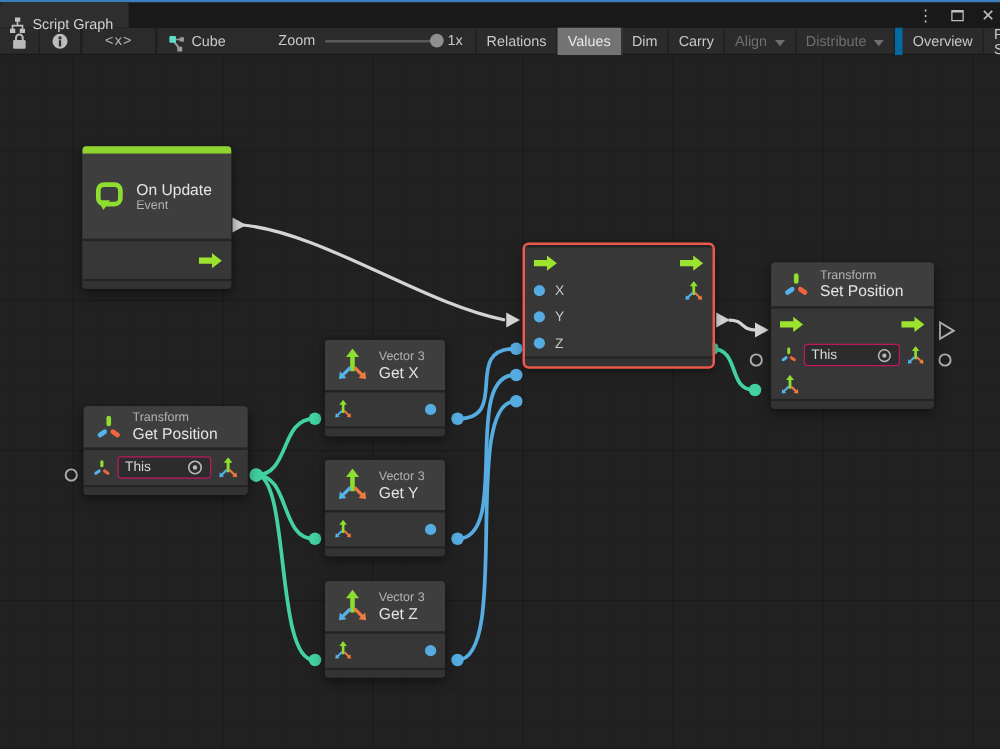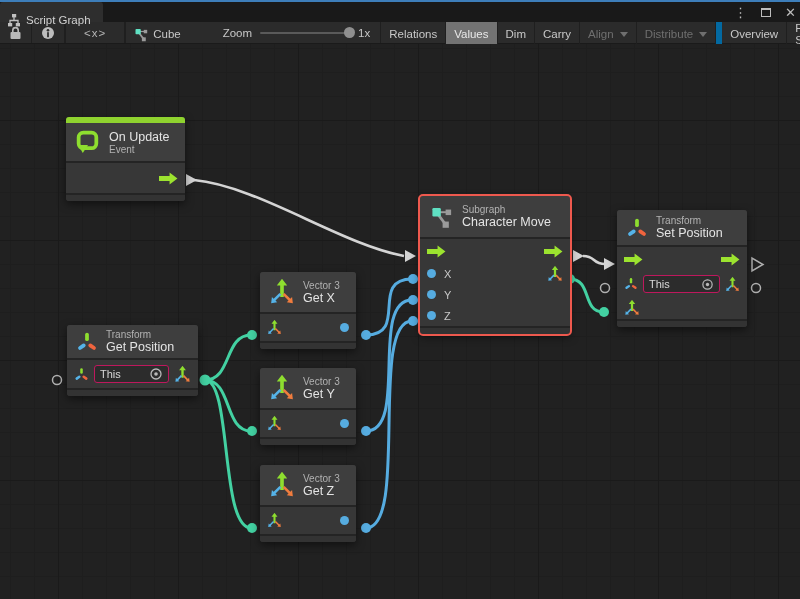--- a/index.html
+++ b/index.html
@@ -45,21 +45,21 @@
     background-size:120px 120px,120px 120px,24px 24px,24px 24px;
     background-position:58px 0,0 76px,10px 0,0 4px; }
 
   svg.wires { position:absolute; left:0; top:0; z-index:1; }
 
   
   .node { position:absolute; z-index:2; background:#383838; border-radius:3px;
           box-shadow:0 3px 9px rgba(0,0,0,.5); }
   .node.selected { outline:2px solid #ee594e; }
   .strip { height:6px; background:#8fd32f; border-radius:3px 3px 0 0; }
-  .nhead { background:#3e3e3e; display:flex; align-items:center; gap:8px; padding:6px 9px; border-radius:3px 3px 0 0; }
+  .nhead { background:#3e3e3e; display:flex; align-items:center; gap:8px; padding:21px 9px; border-radius:3px 3px 0 0; }
   .strip + .nhead { border-radius:0; }
   .ntitle { font-size:12.5px; color:#e4e4e4; white-space:nowrap; }
   .nsub   { font-size:10px;   color:#b2b2b2; white-space:nowrap; }
   .nbody  { background:#373737; border-top:2px solid #242424; }
   .nfoot  { height:8px; background:#333333; border-top:2px solid #242424; border-radius:0 0 3px 3px; }
   .prow { display:flex; align-items:center; gap:8px; padding:0 7px; }
   .dot { width:9px; height:9px; border-radius:50%; background:#56ace0; flex:0 0 auto; }
   .plabel { font-size:11px; color:#c9c9c9; }
   .spacer { flex:1; }
   .field { display:flex; align-items:center; flex:1; height:18px; background:#2c2c2c;
@@ -346,29 +346,20 @@
         <svg class="ic" width="15" height="15" viewBox="0 0 20 20">
             <use href="#g-vec3"></use>
           </svg>
         <span class="spacer"></span>
         <span class="dot"></span>
       </div>
       <div class="nfoot"></div>
     </div>
 
     <div class="node selected" style="left:420px; top:152px; width:150px">
-      <div class="nhead" style="padding:8px 10px">
-        <svg class="ic" width="24" height="24" viewBox="0 0 20 20">
-            <use href="#g-subgraph"></use>
-          </svg>
-        <div>
-          <div class="nsub">Subgraph</div>
-          <div class="ntitle">Character Move</div>
-        </div>
-      </div>
       <div class="nbody">
         <div class="prow" style="height:24px">
           <svg class="ic" width="19" height="13" viewBox="0 0 18 12">
               <use href="#g-flow"></use>
             </svg>
           <span class="spacer"></span>
           <svg class="ic" width="19" height="13" viewBox="0 0 18 12">
               <use href="#g-flow"></use>
             </svg>
         </div>

